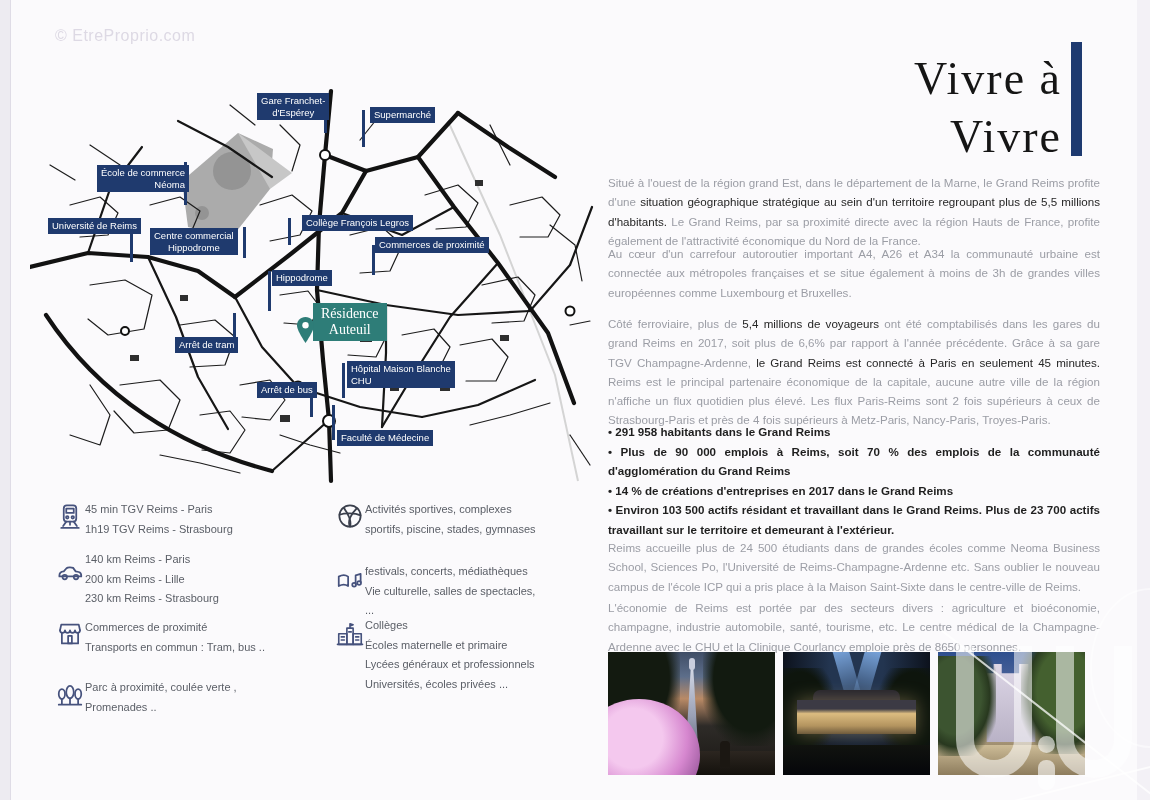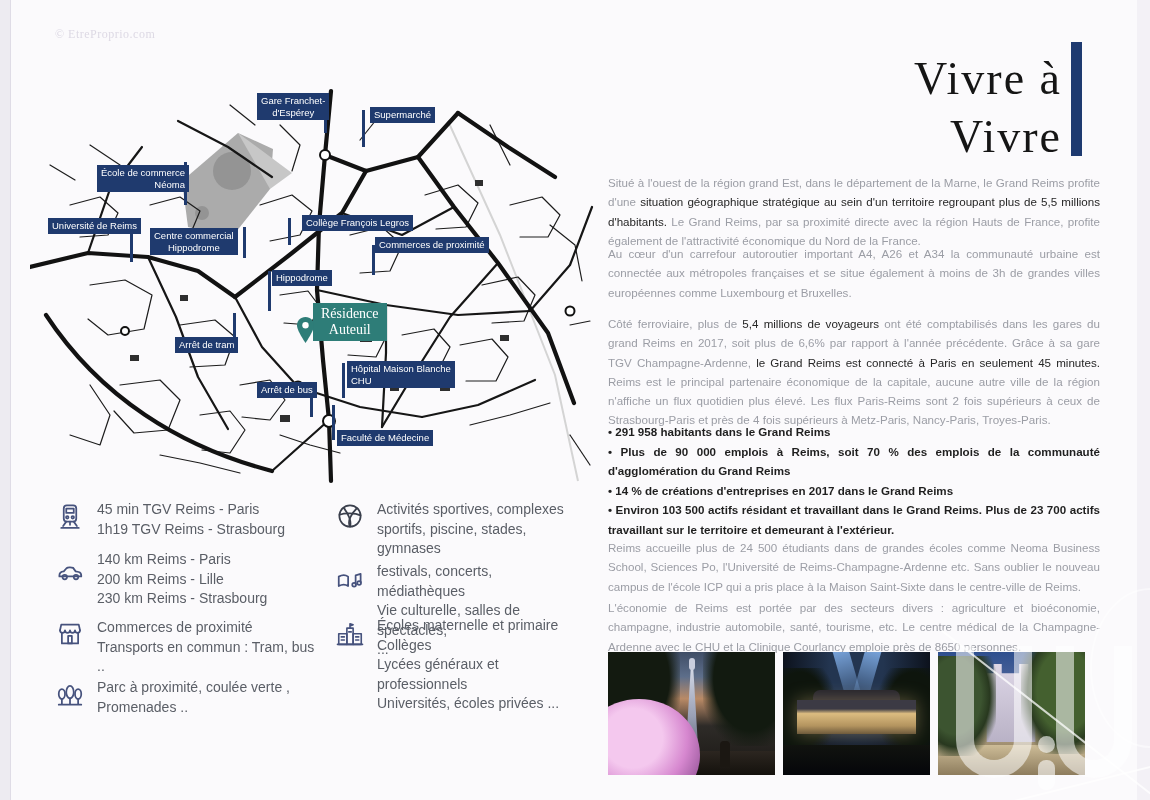--- a/index.html
+++ b/index.html
@@ -2,21 +2,21 @@
 <html><head>
 <meta charset="utf-8">
 <style>
   html,body{margin:0;padding:0;}
   body{
     width:1150px;height:800px;position:relative;overflow:hidden;
     background:#fbfafc;font-family:"Liberation Sans",sans-serif;
   }
   .edge-left{position:absolute;left:0;top:0;width:10px;height:800px;background:#edebf1;border-right:1px solid #dfdce6;}
   .edge-right{position:absolute;right:0;top:0;width:13px;height:800px;background:#f3f1f6;}
-  .wm-top{position:absolute;left:55px;top:27px;font-size:12px;letter-spacing:.5px;color:#ddd9e4;font-family:Liberation Serif, serif;}
+  .wm-top{position:absolute;left:55px;top:27px;font-size:16px;letter-spacing:.5px;color:#ddd9e4;}
 
   
   .map{position:absolute;left:30px;top:85px;width:570px;height:400px;}
   .map svg{position:absolute;left:0;top:0;}
   .chip{position:absolute;background:#1f3a6e;color:#ffffff;font-size:9.5px;line-height:11.5px;
         padding:2px 4px;white-space:pre-line;z-index:3;}
   .chip.center{text-align:center}
   .chip.right{text-align:right}
   .chip.residence{background:#2e7d78;font-family:"Liberation Serif",serif;font-size:14px;
         line-height:16px;padding:3px 8px;text-align:center;}
@@ -31,21 +31,21 @@
   .para{position:absolute;left:608px;width:492px;margin:0;font-size:11.6px;line-height:19.3px;
         color:#9b9da5;text-align:justify;}
   .para .b{font-weight:normal;color:#262626;}
   .stats{position:absolute;left:608px;top:422px;width:492px;font-size:11.6px;line-height:19.5px;
         color:#1f1f1f;font-weight:bold;text-align:justify;}
   .stats div{margin:0;}
 
   
   .amen{position:absolute;}
   .amen .ico{position:absolute;left:0;top:1px;width:32px;height:32px;display:block;}
-  .amen .txt{margin-left:42px;font-size:14px;line-height:19.5px;color:#5a5e66;}
+  .amen .txt{margin-left:30px;font-size:11px;line-height:19.5px;color:#5a5e66;}
 
   
   .photo{position:absolute;top:652px;height:123px;overflow:hidden;z-index:1;}
   .ph1{left:608px;width:167px;background:linear-gradient(180deg,#3f4d66 0%,#5d6e8a 20%,#b98a66 38%,#8a6a52 46%,#2e2b28 60%,#191713 100%);}
   .ph1 .treeL{position:absolute;left:-24px;top:-18px;width:96px;height:112px;background:radial-gradient(ellipse at 50% 40%,#131a10 0 55%,rgba(19,26,16,0) 76%);}
   .ph1 .treeR{position:absolute;right:-24px;top:-18px;width:96px;height:112px;background:radial-gradient(ellipse at 50% 40%,#121a10 0 55%,rgba(18,26,16,0) 76%);}
   .ph1 .monu{position:absolute;left:76px;top:16px;width:16px;height:80px;background:linear-gradient(180deg,#d3d8e6,#9aa0b5 60%,#686d7e);clip-path:polygon(42% 0,58% 0,88% 100%,12% 100%);}
   .ph1 .statue{position:absolute;left:81px;top:6px;width:6px;height:12px;background:#c9cede;border-radius:3px;}
   .ph1 .ground{position:absolute;left:0;bottom:0;width:100%;height:24px;background:linear-gradient(180deg,#2c2620,#14110d);}
   .ph1 .fount{position:absolute;left:-30px;bottom:-36px;width:122px;height:112px;border-radius:50%;background:radial-gradient(circle at 45% 35%,#f4c8ee 0 30%,#d687cf 55%,#8e4f92 82%);}
@@ -325,22 +325,22 @@
     <svg width="30" height="30" viewBox="0 0 24 24" fill="none" stroke="#46527d" stroke-width="1.3" stroke-linecap="round" stroke-linejoin="round">
       <rect x="9.5" y="6.5" width="5" height="13"></rect>
         <path d="M12 6.5 L12 3 L14.5 3.8 L12 4.8"></path>
       <rect x="3" y="11" width="6.5" height="8.5"></rect>
         <rect x="14.5" y="11" width="6.5" height="8.5"></rect>
       <path d="M5 13.5 L7.5 13.5 M5 16 L7.5 16 M16.5 13.5 L19 13.5 M16.5 16 L19 16 M11 9.5 L13 9.5"></path>
       <path d="M2 19.5 L22 19.5"></path>
     </svg>
   </span>
   <div class="txt">
+    <div>Collèges</div>
     <div>Écoles maternelle et primaire</div>
-    <div>Collèges</div>
     <div>Lycées généraux et professionnels</div>
     <div>Universités, écoles privées ...</div>
   </div>
 </div>
 
 <div class="photo ph1">
   <div class="treeL"></div>
   <div class="treeR"></div>
   <div class="monu"></div>
   <div class="statue"></div>

